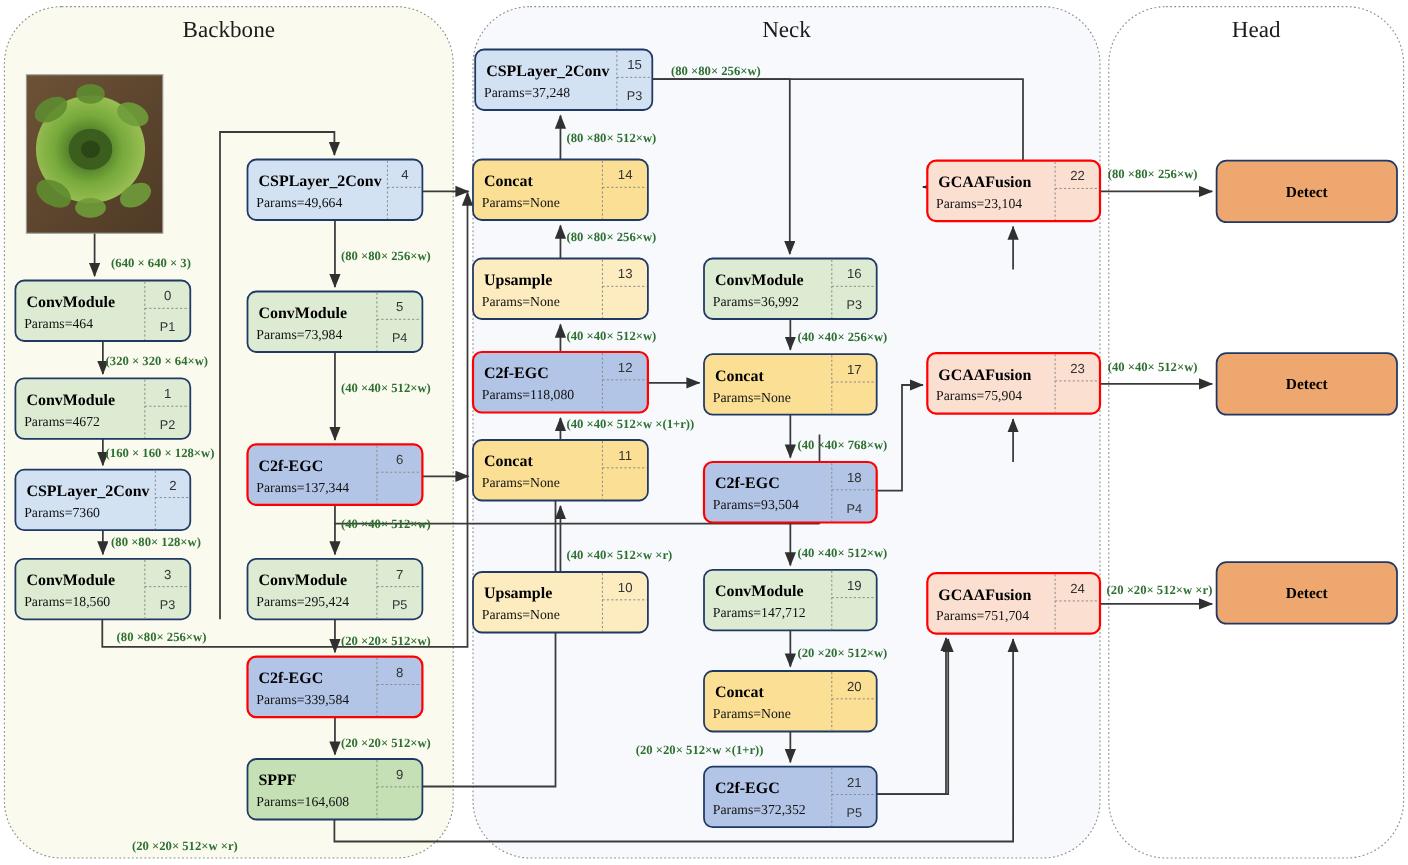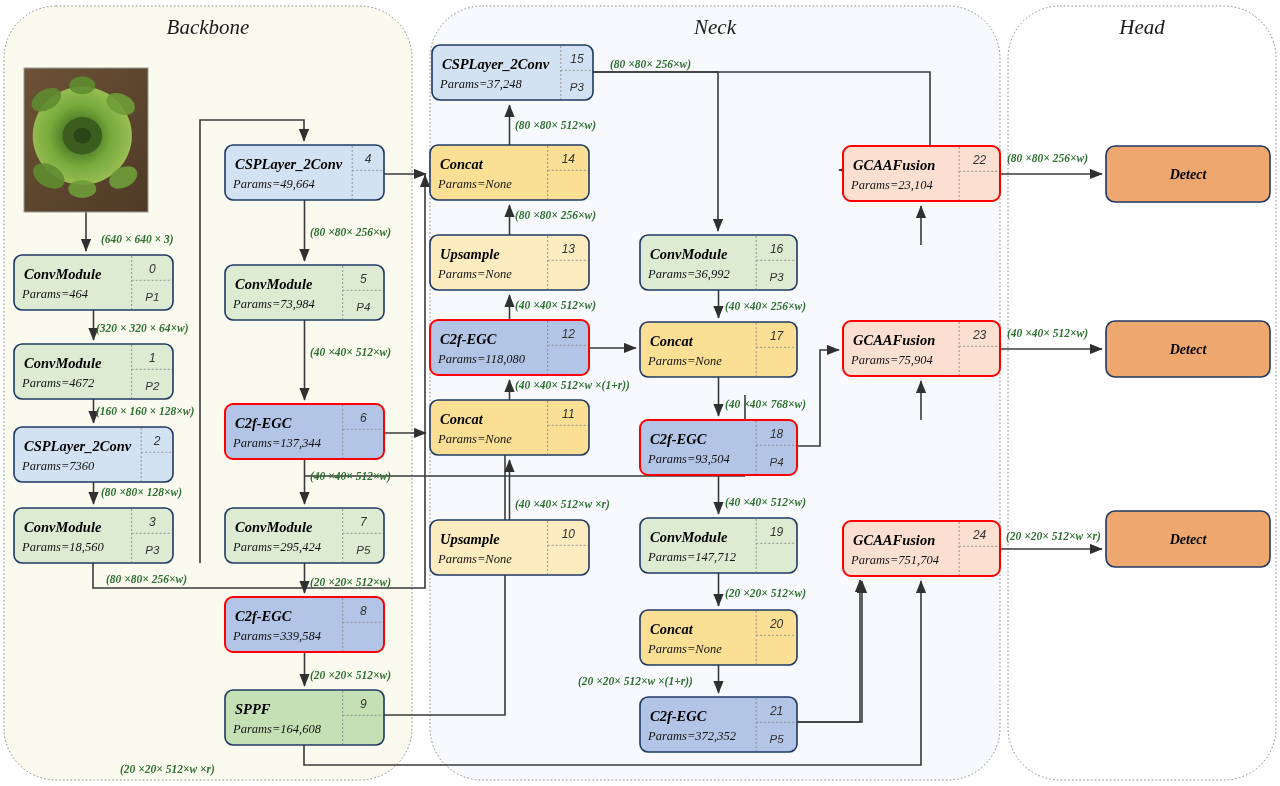--- a/index.html
+++ b/index.html
@@ -1,18 +1,18 @@
 <!DOCTYPE html>
 <html><head>
 <meta charset="utf-8">
 <style>
   html,body{margin:0;padding:0;background:#ffffff;}
   body{width:1280px;height:786px;overflow:hidden;
        font-family:"Liberation Serif", serif;}
-  #stage{position:relative;width:1280px;height:571px;font-style:italic;}
+  #stage{position:relative;width:1280px;height:571px;}
   svg{position:absolute;left:0;top:0;}
   .panel-title{font-family:"Liberation Serif",serif;font-size:21px;fill:#1b1b1b;text-anchor:middle;}
   .nlabel{font-family:"Liberation Serif",serif;font-weight:bold;font-size:14.5px;fill:#000;}
   .nparam{font-family:"Liberation Serif",serif;font-size:12.5px;fill:#111;}
   .nidx{font-family:"Liberation Sans",sans-serif;font-size:12px;fill:#333;text-anchor:middle;}
   .npx{font-family:"Liberation Sans",sans-serif;font-size:11.5px;fill:#333;text-anchor:middle;}
   .etxt{font-family:"Liberation Serif",serif;font-weight:bold;font-size:11.5px;fill:#2e7031;}
   .detect-lbl{font-family:"Liberation Serif",serif;font-weight:bold;font-size:14px;fill:#000;text-anchor:middle;}
 </style>
 </head>

